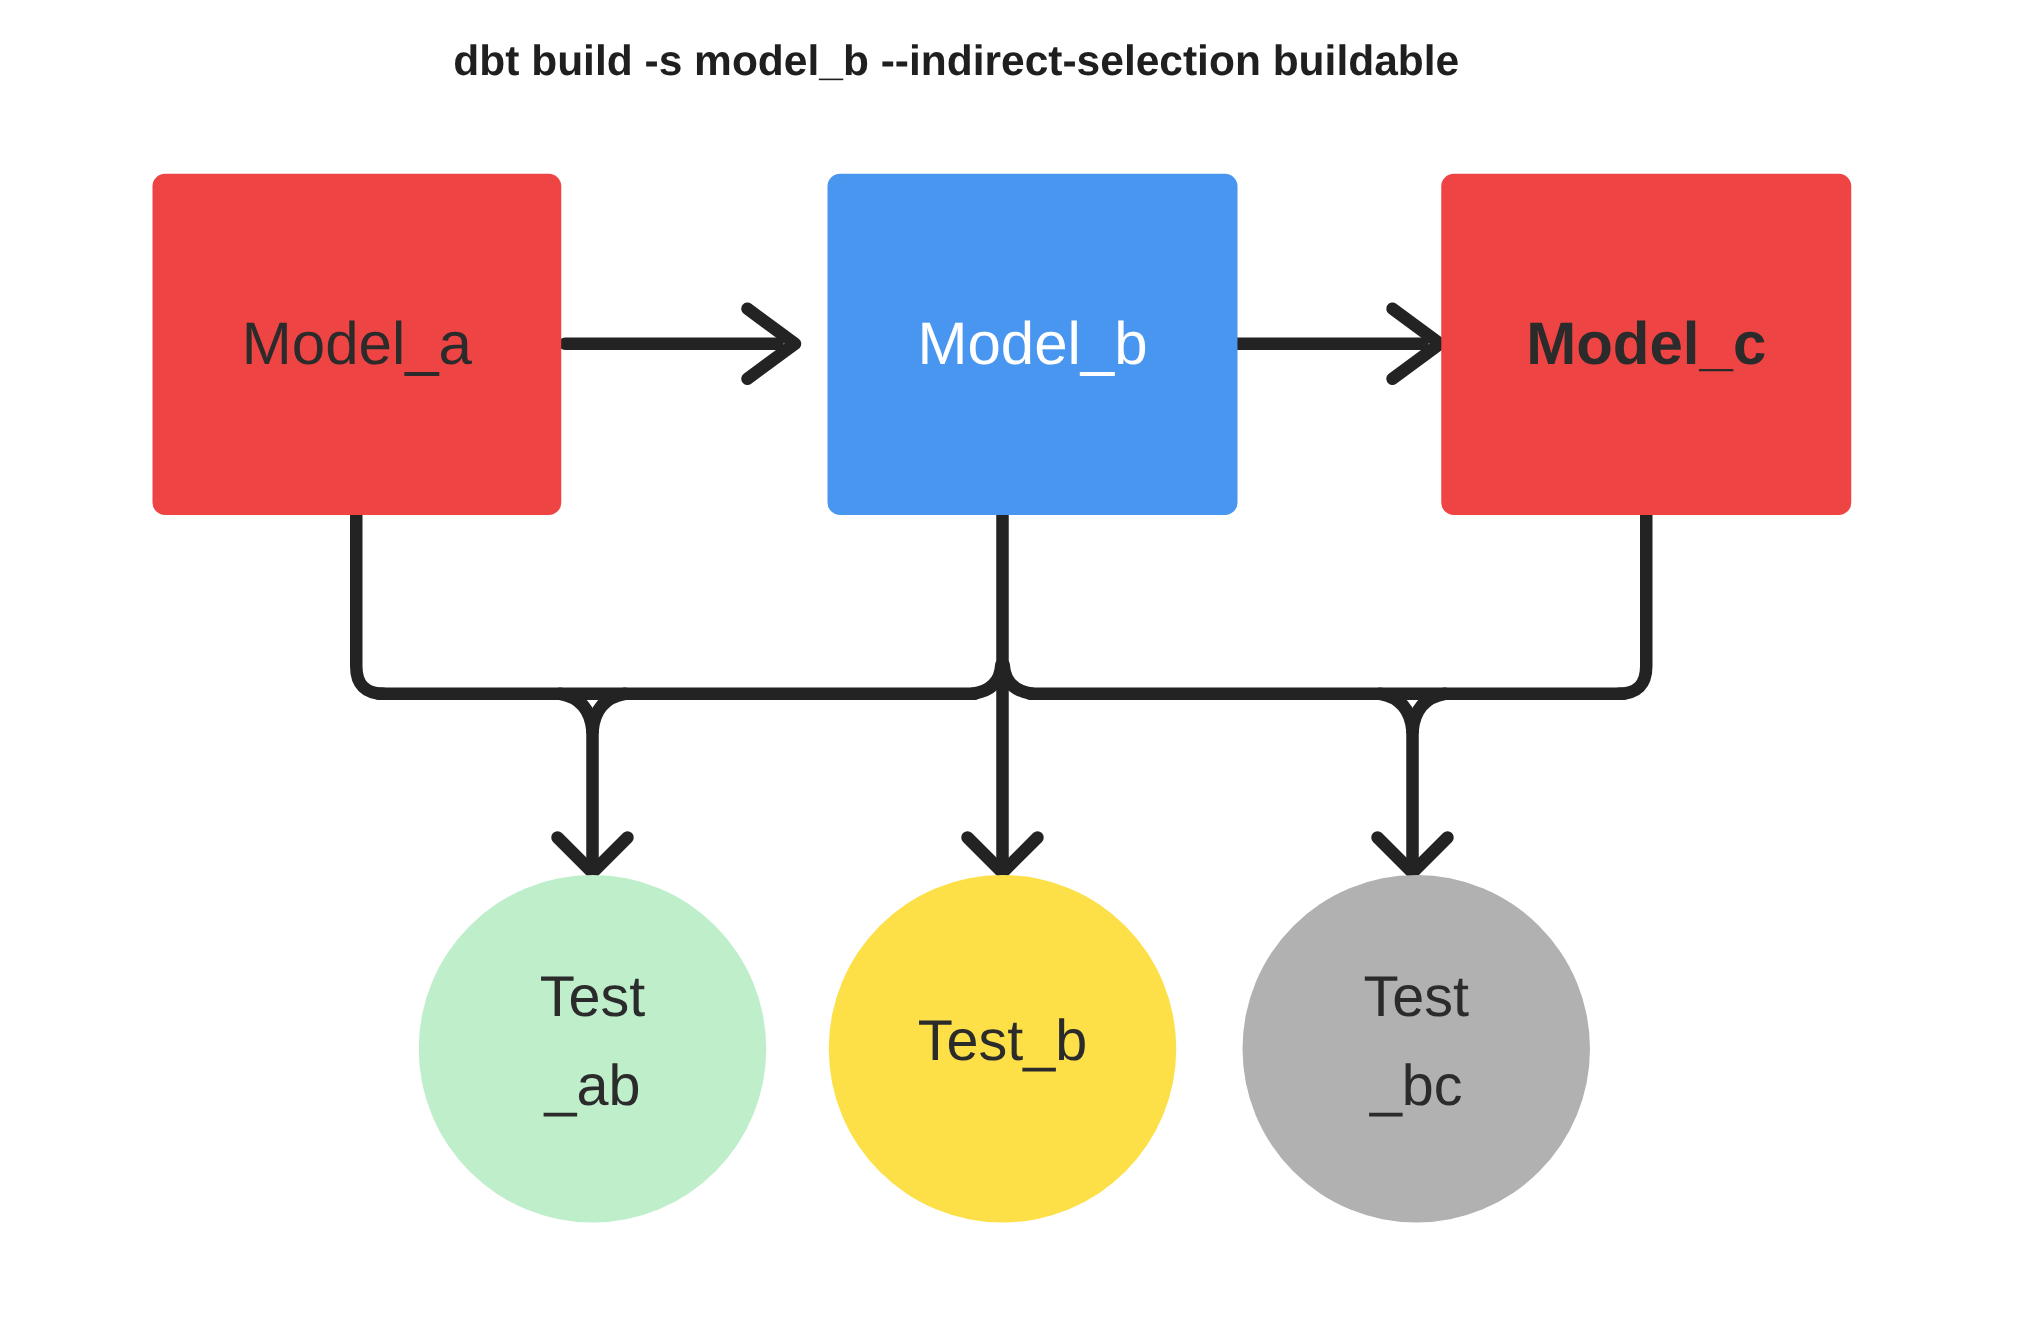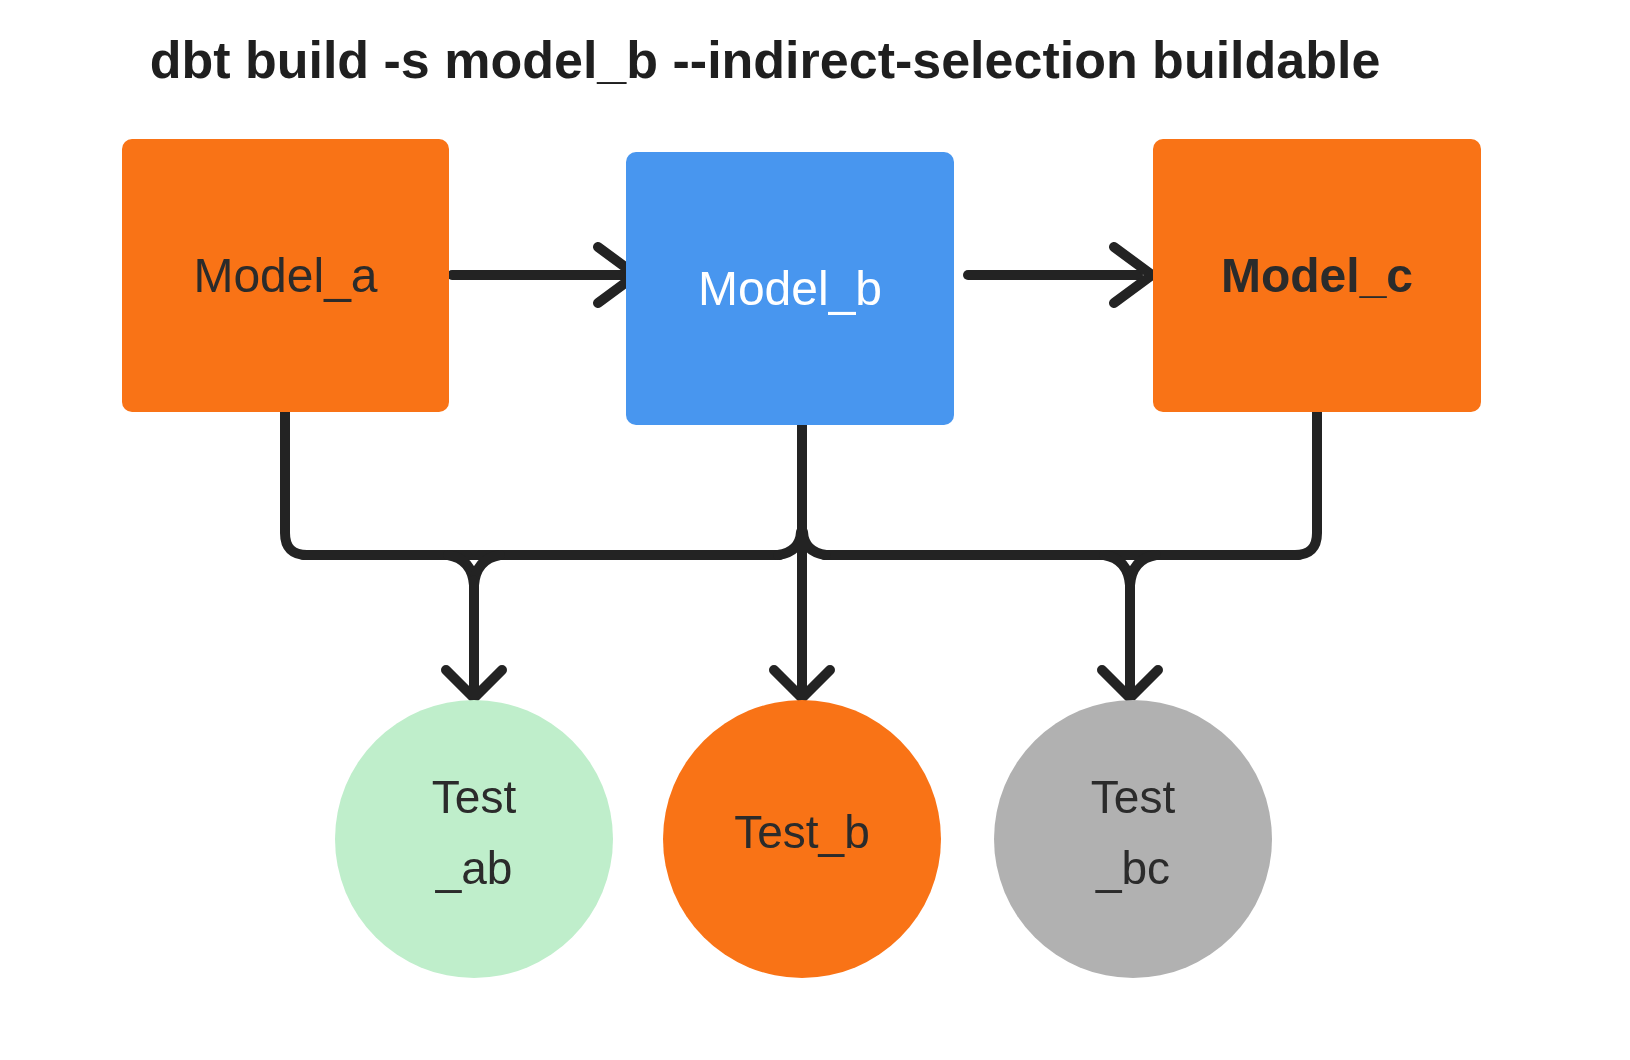--- a/index.html
+++ b/index.html
@@ -11,21 +11,21 @@
     overflow: hidden;
     font-family: "Liberation Sans", sans-serif;
     color: #262626;
   }
   .title {
     position: absolute;
     top: 30px;
     left: 0;
     width: 1530px;
     text-align: center;
-    font-size: 52px;
+    font-size: 34px;
     font-weight: 600;
     letter-spacing: 0px;
     color: #1f1f1f;
     white-space: nowrap;
   }
   .edges-layer {
     position: absolute;
     inset: 0;
     width: 1630px;
     height: 1060px;
@@ -41,29 +41,29 @@
     position: absolute;
     top: 139px;
     width: 328px;
     height: 273px;
     border-radius: 10px;
     display: flex;
     align-items: center;
     justify-content: center;
     font-size: 48px;
     font-weight: 500;
-    background: #f97316;
+    background: #ef4444;
     color: #2b2b2b;
   }
   .model-node.selected {
     background: #4896ef;
     color: #ffffff;
   }
   .model-a { left: 122px; width: 327px; }
-  .model-b { left: 626px; margin-top: 13px; }
+  .model-b { left: 662px; }
   .model-c { left: 1153px; font-weight: bold; }
   .test-node {
     position: absolute;
     top: 700px;
     width: 278px;
     height: 278px;
     border-radius: 50%;
     display: flex;
     flex-direction: column;
     align-items: center;
@@ -71,21 +71,21 @@
     text-align: center;
     font-size: 46px;
     font-weight: 500;
     line-height: 1.55;
     color: #2b2b2b;
     transform: translateY(0);
   }
   .test-node span:empty { display: none; }
   .test-node .label-lines { transform: translateY(-6px); }
   .test-ab { left: 335px; background: #bfeecb; }
-  .test-b  { left: 663px; background: #f97316; }
+  .test-b  { left: 663px; background: #fde047; }
   .test-bc { left: 994px; background: #b1b1b1; }
   .label-lines { display: flex; flex-direction: column; align-items: center; }
 </style>
 </head>
 <body>
 
 <div class="canvas">
 
   <div class="title">dbt build -s model_b --indirect-selection buildable</div>
 

